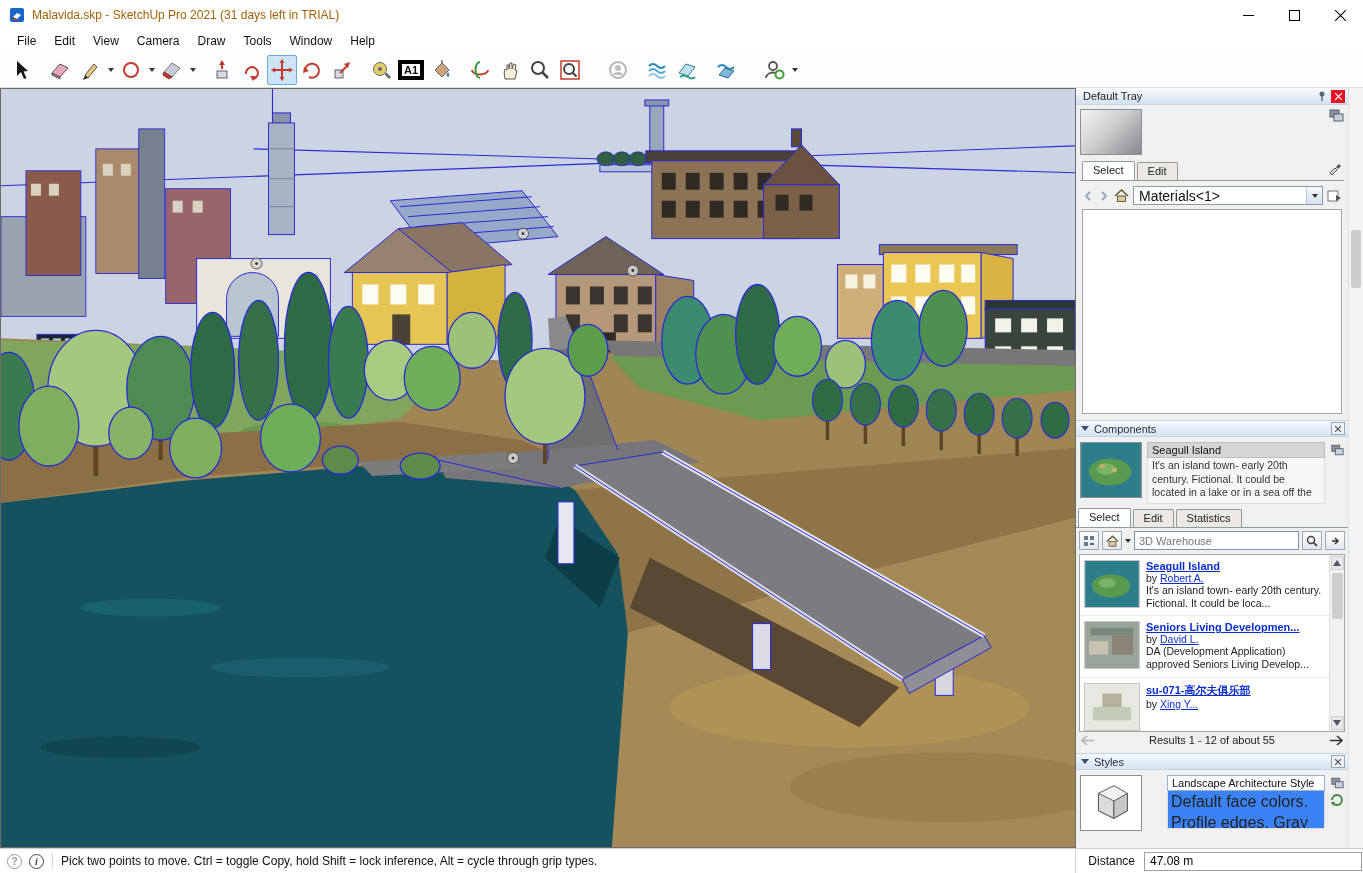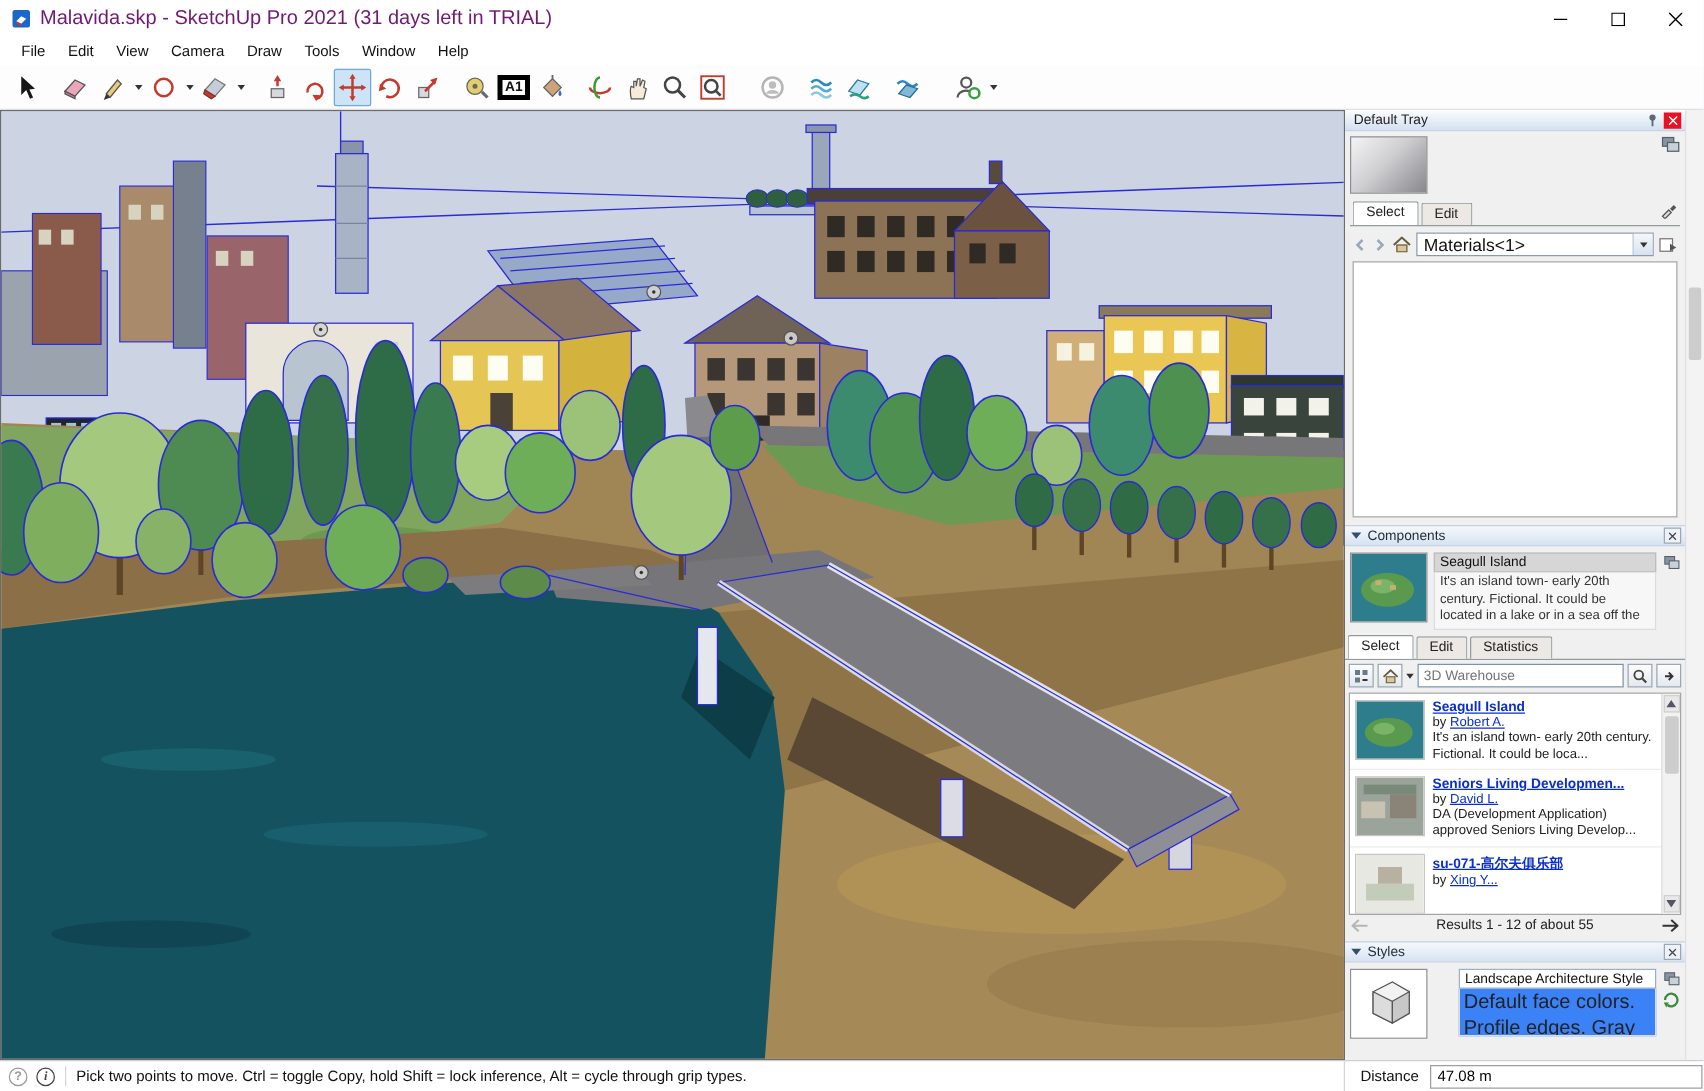--- a/index.html
+++ b/index.html
@@ -5,21 +5,21 @@
   * { box-sizing: border-box; }
   html,body { margin:0; padding:0; }
   body {
     width:1363px; height:873px; overflow:hidden; background:#fff;
     font-family:"Liberation Sans", sans-serif; font-size:12px; color:#111;
     position:relative;
   }
   
   .titlebar { height:30px; display:flex; align-items:center; background:#fff; }
   .app-icon { width:16px; height:16px; margin:0 7px 0 9px; }
-  .title-text { font-size:16px; color:#701a75; }
+  .title-text { font-size:12px; color:#a16207; }
   .win-controls { margin-left:auto; display:flex; height:100%; }
   .win-btn { width:46px; height:100%; display:flex; align-items:center; justify-content:center; }
   
   .menubar { height:22px; display:flex; align-items:center; padding-left:8px; background:#fff; }
   .menu-item { padding:2px 9px 3px 9px; font-size:12px; }
   
   .toolbar { height:36px; display:flex; align-items:center; padding-left:6px; background:#fdfdfd; border-bottom:1px solid #e0e0e0; }
   .tool-btn { width:30px; height:30px; display:flex; align-items:center; justify-content:center; border:1px solid transparent; border-radius:2px; }
   .tool-btn.active { background:#cde4f7; border-color:#6fa8dc; }
   .caret-btn { width:11px; height:30px; display:flex; align-items:center; justify-content:center; }

